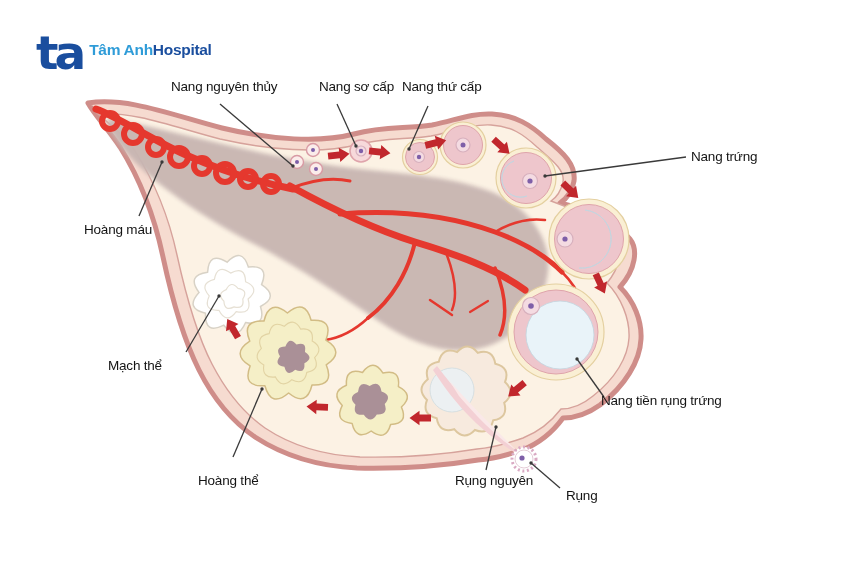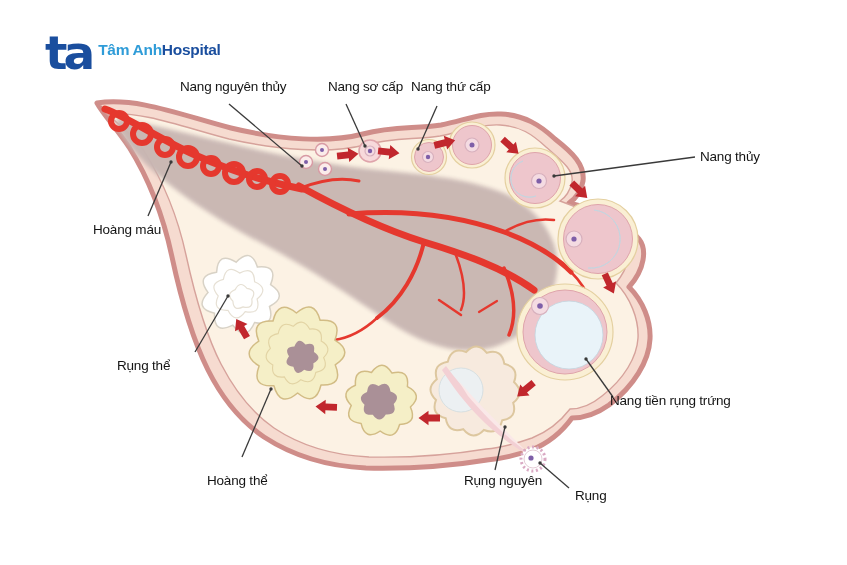--- a/index.html
+++ b/index.html
@@ -1,18 +1,18 @@
 <!DOCTYPE html>
 <html style="--brand-blue: #1a4e9e; --brand-light: #2f9cd8; --label-ink: #141414; --leader: #3a3a3a; --wall-stroke: #cf8d89; --wall-band: #f6dbd0; --inner-line: #d6a29b; --interior: #fcf2e4; --stroma: #c8b6b2; --vessel: #e5382e; --arrow: #c1272d; --follicle-pink: #eec6cc; --follicle-edge: #dfa4ab; --ring-fill: #faefd4; --ring-stroke: #e4d0a0; --antrum: #e9f3f9; --antrum-stroke: #c2d5e0; --oocyte: #f4dbe2; --oocyte-stroke: #d7b0bd; --nucleus: #7e5fa8; --primordial: #fbecea; --primordial-stroke: #d89aa4; --luteum: #f5efc7; --luteum-stroke: #d2bc85; --luteum-core: #aa9097; --albicans: #ffffff; --albicans-stroke: #d8d2c6; --albicans-fold: #e6e0d4; --sac-fill: #f7eade; --sac-stroke: #ddc79f; --funnel: #f3d0d4; --funnel-core: #fae8e8; --egg-spikes: #d9a9c3; --egg-stroke: #e4cbd6;"><head>
 <meta charset="utf-8">
 <style>
   html,body{margin:0;padding:0}
   body{width:847px;height:565px;background:#fff;position:relative;overflow:hidden;
        font-family:"Liberation Sans",sans-serif}
-  #stage{position:absolute;left:9px;top:0;width:698px;height:565px}
+  #stage{position:absolute;left:0;top:0;width:698px;height:565px}
   svg{position:absolute;left:0;top:0}
 
   
   .wall-outer{fill:var(--wall-band);stroke:var(--wall-stroke);stroke-width:5;stroke-linejoin:round}
   .wall-inner{fill:var(--interior);stroke:var(--inner-line);stroke-width:1.4}
   .stroma{fill:var(--stroma);filter:url(#soft);opacity:.96}
   .vessel{stroke:var(--vessel);fill:none;stroke-linecap:round}
   .arrow{fill:var(--arrow)}
   .ringF{fill:var(--ring-fill);stroke:var(--ring-stroke);stroke-width:1.2}
   .folli{fill:var(--follicle-pink);stroke:var(--follicle-edge);stroke-width:1}
@@ -233,20 +233,20 @@
     <span class="monogram">ta</span>
     <span class="brand-text">
       <span class="brand-l1">Tâm Anh</span>
       <span class="brand-l2">Hospital</span>
     </span>
   </div>
 
   <div class="lbl" style="left:171px;top:80px">Nang nguyên thủy</div>
   <div class="lbl" style="left:319px;top:80px">Nang sơ cấp</div>
   <div class="lbl" style="left:402px;top:80px">Nang thứ cấp</div>
-  <div class="lbl" style="left:691px;top:150px">Nang thủy</div>
+  <div class="lbl" style="left:691px;top:150px">Nang trứng</div>
   <div class="lbl" style="left:84px;top:223px">Hoàng máu</div>
-  <div class="lbl" style="left:108px;top:359px">Rụng thể</div>
+  <div class="lbl" style="left:108px;top:359px">Mạch thể</div>
   <div class="lbl" style="left:198px;top:474px">Hoàng thể</div>
   <div class="lbl" style="left:601px;top:394px">Nang tiền rụng trứng</div>
   <div class="lbl" style="left:455px;top:474px">Rụng nguyên</div>
   <div class="lbl" style="left:566px;top:489px">Rụng</div>
 </div>
 
 </body></html>

